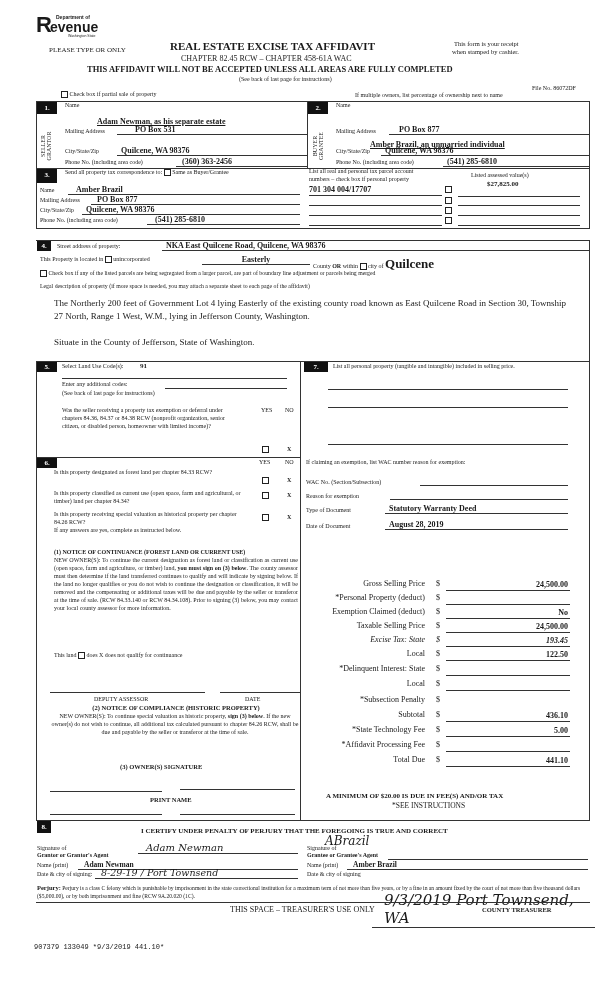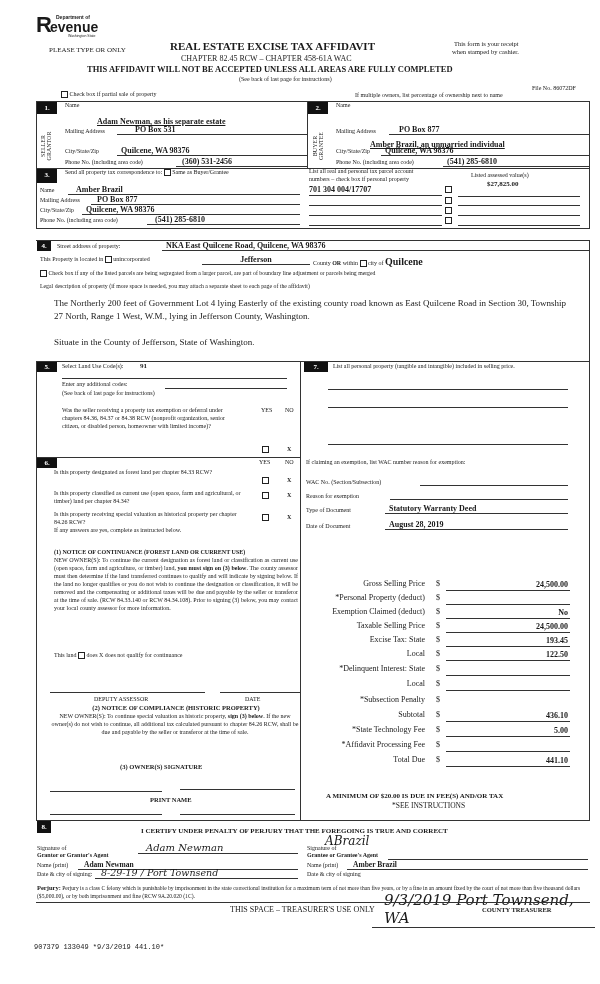--- a/index.html
+++ b/index.html
@@ -50,21 +50,21 @@
 
 <div class="abs secnum" style="left:37px;top:102px;width:20px;height:12px;">1.</div>
 <div class="abs tiny" style="left:24px;top:140px;width:44px;transform:rotate(-90deg);text-align:center;font-size:6px;">SELLER GRANTOR</div>
 <div class="abs tiny" style="left:65px;top:102px;">Name</div>
 <div class="abs fill" style="left:97px;top:117px;text-decoration:underline;">Adam Newman, as his separate estate</div>
 <div class="abs tiny" style="left:65px;top:128px;">Mailing Address</div>
 <div class="abs fill ul" style="left:117px;top:125px;width:190px;padding-left:18px;">PO Box 531</div>
 <div class="abs tiny" style="left:65px;top:148px;">City/State/Zip</div>
 <div class="abs fill ul" style="left:117px;top:146px;width:190px;padding-left:4px;">Quilcene, WA 98376</div>
 <div class="abs tiny" style="left:65px;top:159px;">Phone No. (including area code)</div>
-<div class="abs fill ul" style="left:176px;top:157px;width:131px;padding-left:6px;">(360) 531-2456</div>
+<div class="abs fill ul" style="left:176px;top:157px;width:131px;padding-left:6px;">(360) 363-2456</div>
 
 <div class="vline" style="left:307px;top:101px;height:68px;"></div>
 
 <div class="abs secnum" style="left:308px;top:102px;width:20px;height:12px;">2.</div>
 <div class="abs tiny" style="left:296px;top:140px;width:44px;transform:rotate(-90deg);text-align:center;font-size:6px;">BUYER GRANTEE</div>
 <div class="abs tiny" style="left:336px;top:102px;">Name</div>
 <div class="abs fill" style="left:370px;top:108px;text-decoration:underline;margin-top:32px;">Amber Brazil, an unmarried individual</div>
 <div class="abs tiny" style="left:336px;top:128px;">Mailing Address</div>
 <div class="abs fill ul" style="left:389px;top:125px;width:200px;padding-left:10px;">PO Box 877</div>
 <div class="abs tiny" style="left:336px;top:148px;">City/State/Zip</div>
@@ -119,28 +119,28 @@
 <div class="hline" style="left:36px;top:240px;width:554px;"></div>
 <div class="abs secnum" style="left:37px;top:241px;width:14px;height:10px;line-height:10px;">4.</div>
 <div class="abs tiny" style="left:57px;top:243px;">Street address of property:</div>
 <div class="abs fill ul" style="left:162px;top:241px;width:428px;padding-left:4px;">NKA East Quilcene Road, Quilcene, WA  98376</div>
 
 <div class="abs tiny" style="left:40px;top:256px;white-space:nowrap;">
   <span>This Property is located in</span>
   <span class="cb"></span>
   <span>unincorporated</span>
 </div>
-<div class="abs fill ul" style="left:202px;top:255px;width:108px;text-align:center;">Jefferson</div>
+<div class="abs fill ul" style="left:202px;top:255px;width:108px;text-align:center;">Easterly</div>
 <div class="abs tiny" style="left:313px;top:256px;white-space:nowrap;">
   <span>County</span>
   <b>OR</b>
   <span>within</span>
   <span class="cb"></span>
   <span>city of</span>
-  <b style="font-size:10px;">Quilcene</b>
+  <b style="font-size:13px;">Quilcene</b>
 </div>
 <div class="abs tiny" style="left:40px;top:270px;white-space:nowrap;font-size:5.8px;">
   <span class="cb"></span>
   <span>Check box if any of the listed parcels are being segregated from a larger parcel, are part of boundary line adjustment or parcels being merged</span>
 </div>
 <div class="abs tiny" style="left:40px;top:283px;white-space:nowrap;font-size:5.8px;">Legal description of property (if more space is needed, you may attach a separate sheet to each page of the affidavit)</div>
 <div class="abs" style="left:54px;top:297px;width:520px;font-size:9px;line-height:13px;">The Northerly 200 feet of Government Lot 4 lying Easterly of the existing county road known as East Quilcene Road in Section 30, Township 27 North, Range 1 West, W.M., lying in Jefferson County, Washington.</div>
 <div class="abs" style="left:54px;top:337px;font-size:9px;">Situate in the County of Jefferson, State of Washington.</div>
 
 <div class="hline" style="left:36px;top:361px;width:264px;"></div>
@@ -240,21 +240,21 @@
   <div class="money-row" style="top:606px;">
     <span class="money-label">Exemption Claimed (deduct)</span>
     <span class="money-dollar">$</span>
     <div class="money-line">No</div>
   </div>
   <div class="money-row" style="top:620px;">
     <span class="money-label">Taxable Selling Price</span>
     <span class="money-dollar">$</span>
     <div class="money-line">24,500.00</div>
   </div>
-  <div class="money-row" style="top:634px;">
+  <div class="money-row" style="top:634px;font-style:italic;">
     <span class="money-label">Excise Tax:  State</span>
     <span class="money-dollar">$</span>
     <div class="money-line">193.45</div>
   </div>
   <div class="money-row" style="top:648px;">
     <span class="money-label">Local</span>
     <span class="money-dollar">$</span>
     <div class="money-line">122.50</div>
   </div>
   <div class="money-row" style="top:663px;">

